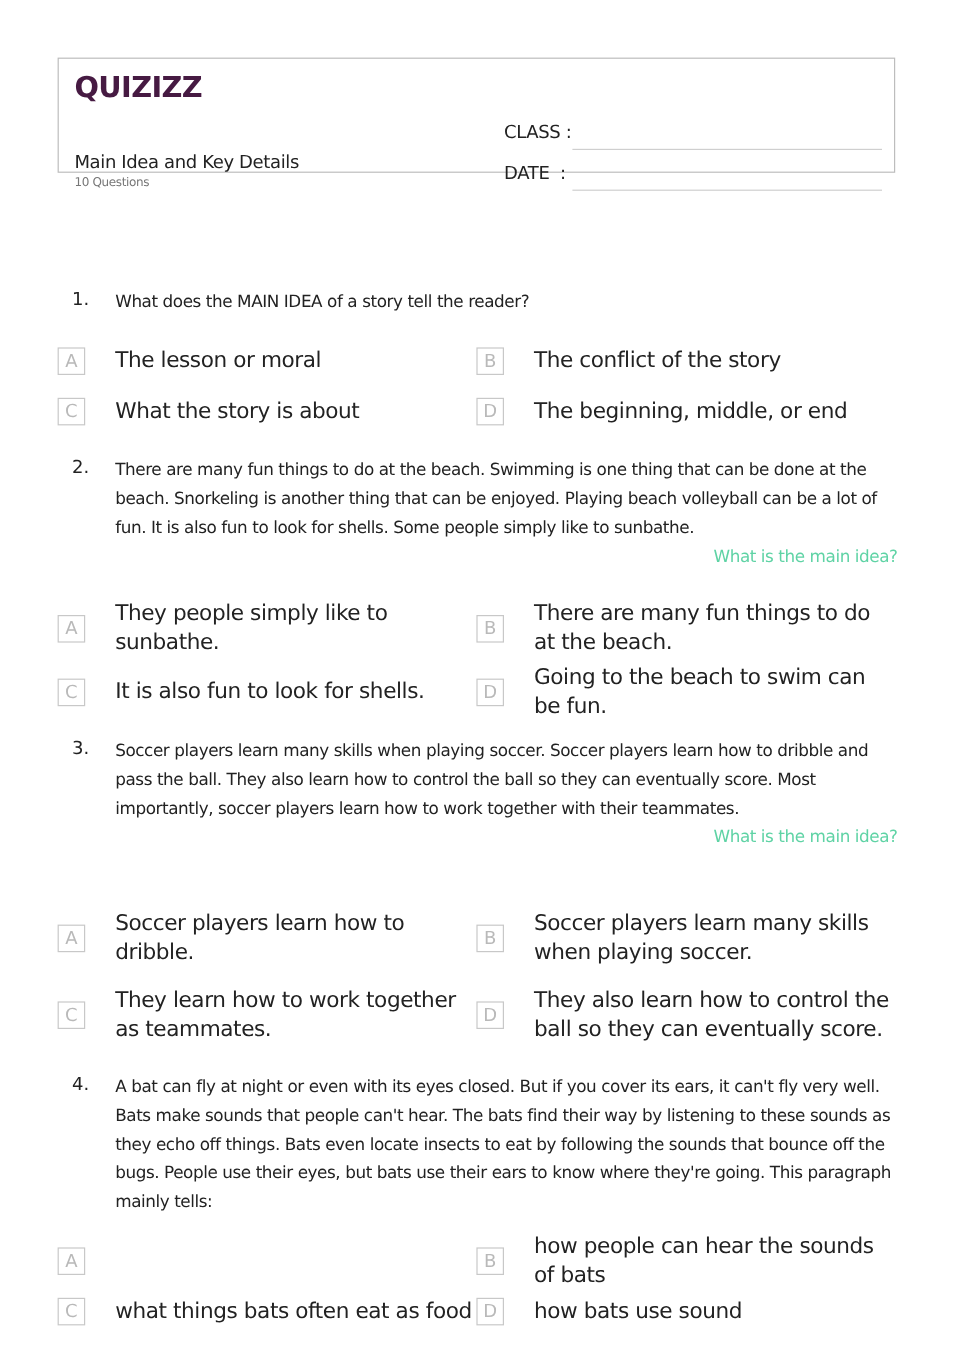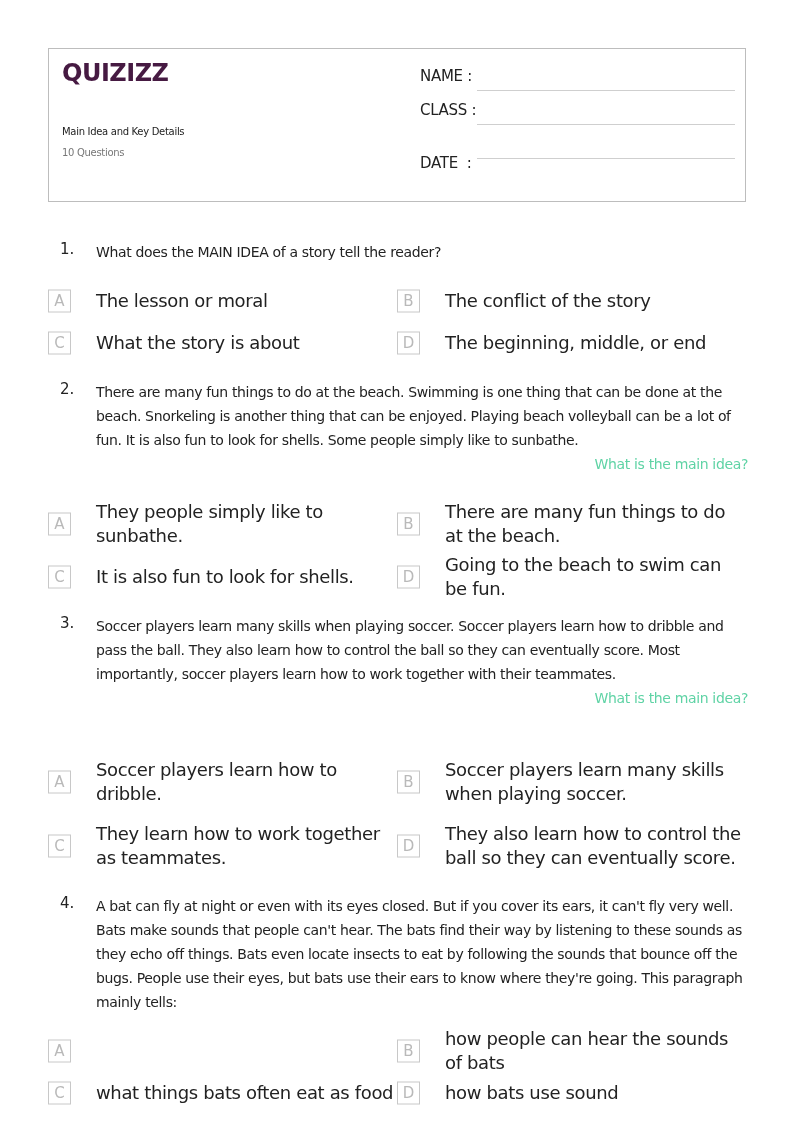--- a/index.html
+++ b/index.html
@@ -1,28 +1,28 @@
 <!DOCTYPE html>
 <html><head>
   <meta charset="utf-8">
   <style>
     * { box-sizing: border-box; margin: 0; padding: 0; }
     html, body { width: 794px; height: 1123px; background: #ffffff; overflow: hidden; }
     body { font-family: "DejaVu Sans", "Liberation Sans", sans-serif; color: #222222; position: relative; }
 
     .header-box {
-      position: absolute; left: 48px; top: 48px; width: 698px; height: 154px;
+      position: absolute; left: 48px; top: 48px; width: 698px; height: 96px;
       border: 1px solid #bdbdbd;
     }
     .logo {
       position: absolute; left: 13px; top: 10px;
       font-family: "DejaVu Sans", sans-serif; font-weight: bold; font-size: 24px;
       color: #461a42; letter-spacing: -0.5px;
     }
-    .ws-title { position: absolute; left: 13px; top: 77px; font-size: 10px; color: #222; letter-spacing: -0.3px; }
+    .ws-title { position: absolute; left: 13px; top: 77px; font-size: 15px; color: #222; letter-spacing: -0.3px; }
     .ws-count { position: absolute; left: 13px; top: 98px; font-size: 10px; color: #777; letter-spacing: -0.3px; }
 
     .field { position: absolute; left: 371px; width: 315px; height: 24px; }
     .field-label { position: absolute; left: 0; top: 0; font-size: 15px; color: #222; letter-spacing: -0.3px; }
     .field-line { position: absolute; left: 57px; right: 0; bottom: 0; border-bottom: 1px solid #cfcfcf; }
 
     .question { position: absolute; left: 48px; width: 700px; }
     .q-num { position: absolute; left: 12px; top: 0; font-size: 15px; color: #222; }
     .q-text { position: absolute; left: 48px; top: 0; width: 652px; font-size: 14px; line-height: 24px; color: #222; letter-spacing: -0.35px; }
     .q-prompt { color: #5fd3a5; text-align: right; }
@@ -39,30 +39,26 @@
     }
   </style>
 </head>
 <body>
 
 <div class="header-box">
   <div class="logo">QUIZIZZ</div>
   <div class="ws-title">Main Idea and Key Details</div>
   <div class="ws-count">10 Questions</div>
 
-  <div class="field" style="top:18px;">
-    <span class="field-label">NAME :</span>
-    <div class="field-line"></div>
-  </div>
   <div class="field" style="top:52px;">
     <span class="field-label">CLASS :</span>
     <div class="field-line"></div>
   </div>
   <div class="field" style="top:86px;">
-    <span class="field-label" style="white-space:pre;margin-top:19px;">DATE  :</span>
+    <span class="field-label" style="white-space:pre;">DATE  :</span>
     <div class="field-line"></div>
   </div>
 </div>
 
 <div class="question" style="top:240px;">
   <span class="q-num">1.</span>
   <div class="q-text">
     <span>What does the MAIN IDEA of a story tell the reader?</span>
   </div>
 </div>

